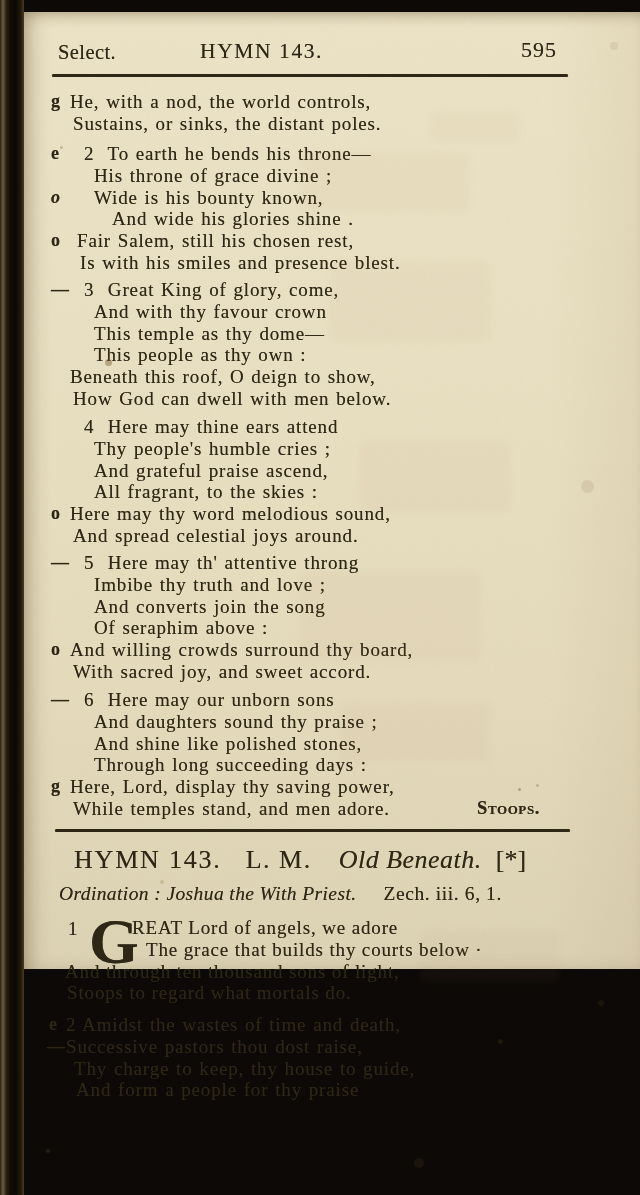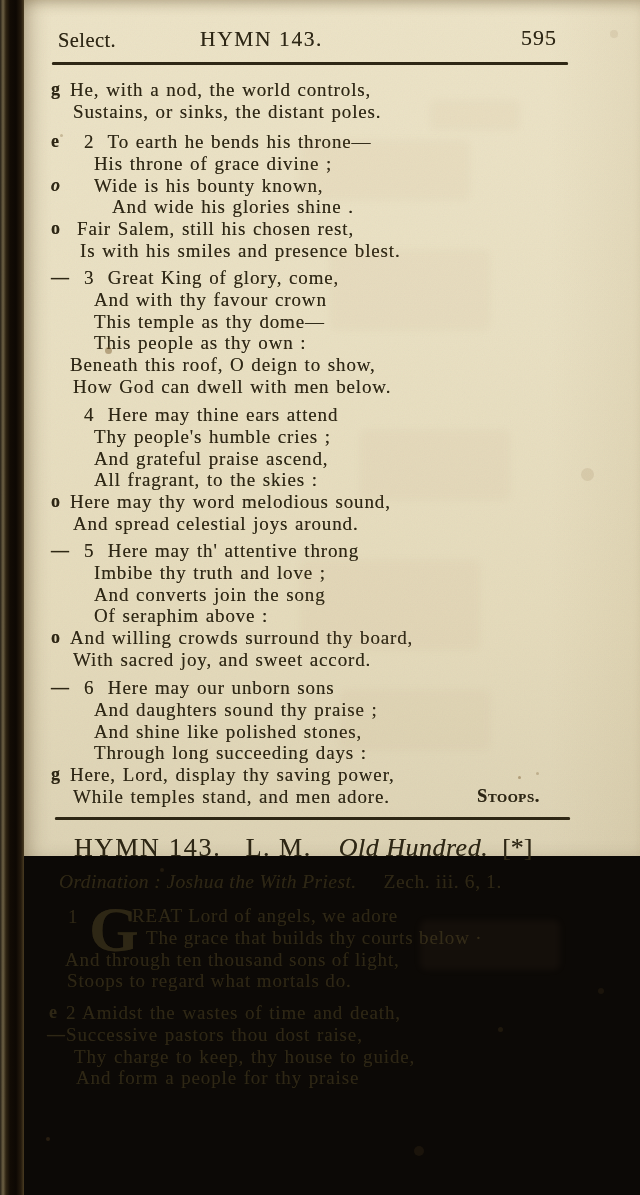--- a/index.html
+++ b/index.html
@@ -9,21 +9,21 @@
     color:#2e2715;
     -webkit-font-smoothing:antialiased;
   }
   
   #binding{
     position:absolute;left:0;top:0;width:24px;height:1195px;
     background:linear-gradient(90deg,#87795233 0,#6d6144 3px,#2e2413 6px,#120c05 10px,#0d0803 16px,#241a0d 21px,#4a3c22 24px);
   }
   
   #page{
-    position:absolute;left:22px;top:0;width:618px;height:856px;
+    position:absolute;left:22px;top:12px;width:618px;height:957px;
     background:linear-gradient(180deg,#ece3c7 0%,#e9e0c3 38%,#e5dbbc 72%,#ddd3b5 100%);
     box-shadow:inset 14px 0 22px -10px rgba(70,50,20,.45), inset 0 10px 14px -8px rgba(110,90,50,.35);
   }
   #page:after{ 
     content:"";position:absolute;right:0;top:0;width:90px;height:100%;
     background:linear-gradient(270deg,rgba(160,138,92,.10),rgba(160,138,92,0));
   }
   .txt{text-shadow:0 0 .5px rgba(44,36,18,.55);}
   
   #hd-left {position:absolute;left:36px; top:29px;font-size:20.5px;letter-spacing:.4px;}
@@ -121,21 +121,21 @@
           <div class="line txt"><span class="lt" style="padding-left: 72px;">And daughters sound thy praise ;</span></div>
           <div class="line txt"><span class="lt" style="padding-left: 72px;">And shine like polished stones,</span></div>
           <div class="line txt"><span class="lt" style="padding-left: 72px;">Through long succeeding days :</span></div>
           <div class="line txt"><span class="ml">g</span><span class="lt" style="padding-left: 48px;">Here, Lord, display thy saving power,</span></div>
           <div class="line txt"><span class="lt" style="padding-left: 51px;">While temples stand, and men adore.</span><span class="attr">Stoops.</span></div>
         </div>
       </div>
 
     <div id="rule2" class="rule"></div>
     <div id="heading" class="txt">
-      <span class="num">HYMN 143.</span><span class="meter">L. M.</span><span class="tune">Old Hundred.</span><span class="mark">[*]</span>
+      <span class="num">HYMN 143.</span><span class="meter">L. M.</span><span class="tune">Old Beneath.</span><span class="mark">[*]</span>
     </div>
     <div id="subtitle" class="txt">
       <span class="subject">Ordination : Joshua the With Priest.</span><span class="scripture">Zech. iii. 6, 1.</span>
     </div>
 
     <div id="v1" class="txt">
       <span id="v1num">1</span>
       <span id="dropcap">G</span>
       <div class="vline l1">REAT Lord of angels, we adore</div>
       <div class="vline l2">The grace that builds thy courts below ·</div>

